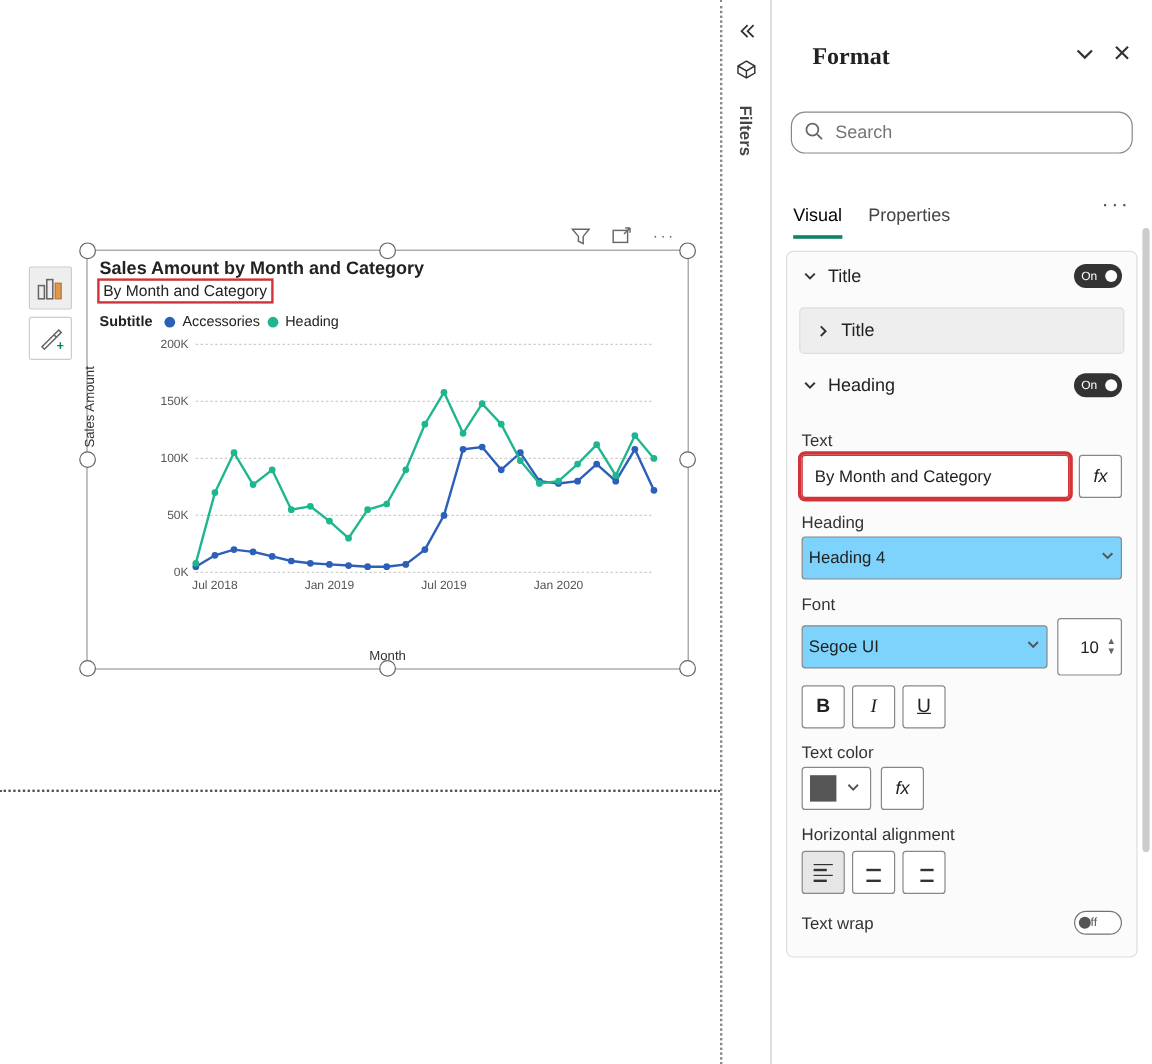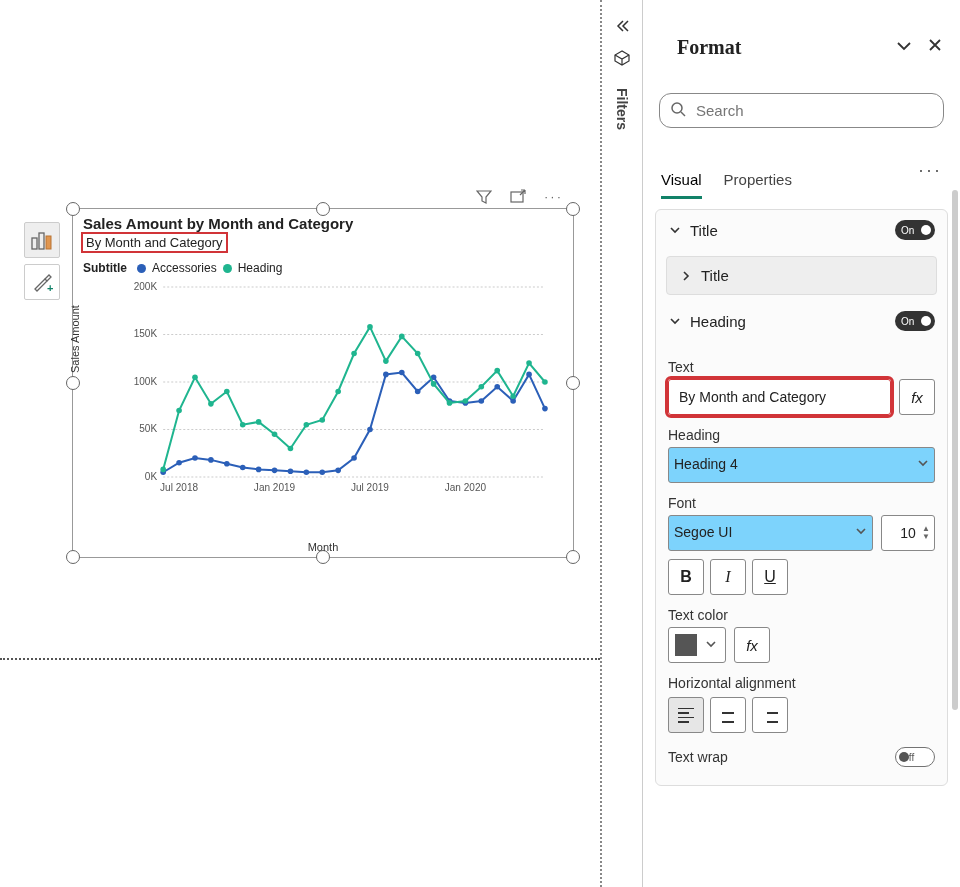--- a/index.html
+++ b/index.html
@@ -336,21 +336,21 @@
     height: 36px;
     display: flex;
     align-items: flex-start;
     justify-content: space-between;
     cursor: pointer;
     flex: 1;
   }
   .dropdown .chev-d { color: #555; }
   .num-box {
     width: 54px;
-    height: 36px;
+    height: 48px;
     border: 1px solid #888;
     border-radius: 3px;
     background: #fff;
     display: flex;
     align-items: center;
     justify-content: center;
     font-size: 14px;
     position: relative;
   }
   .num-box .spin {

